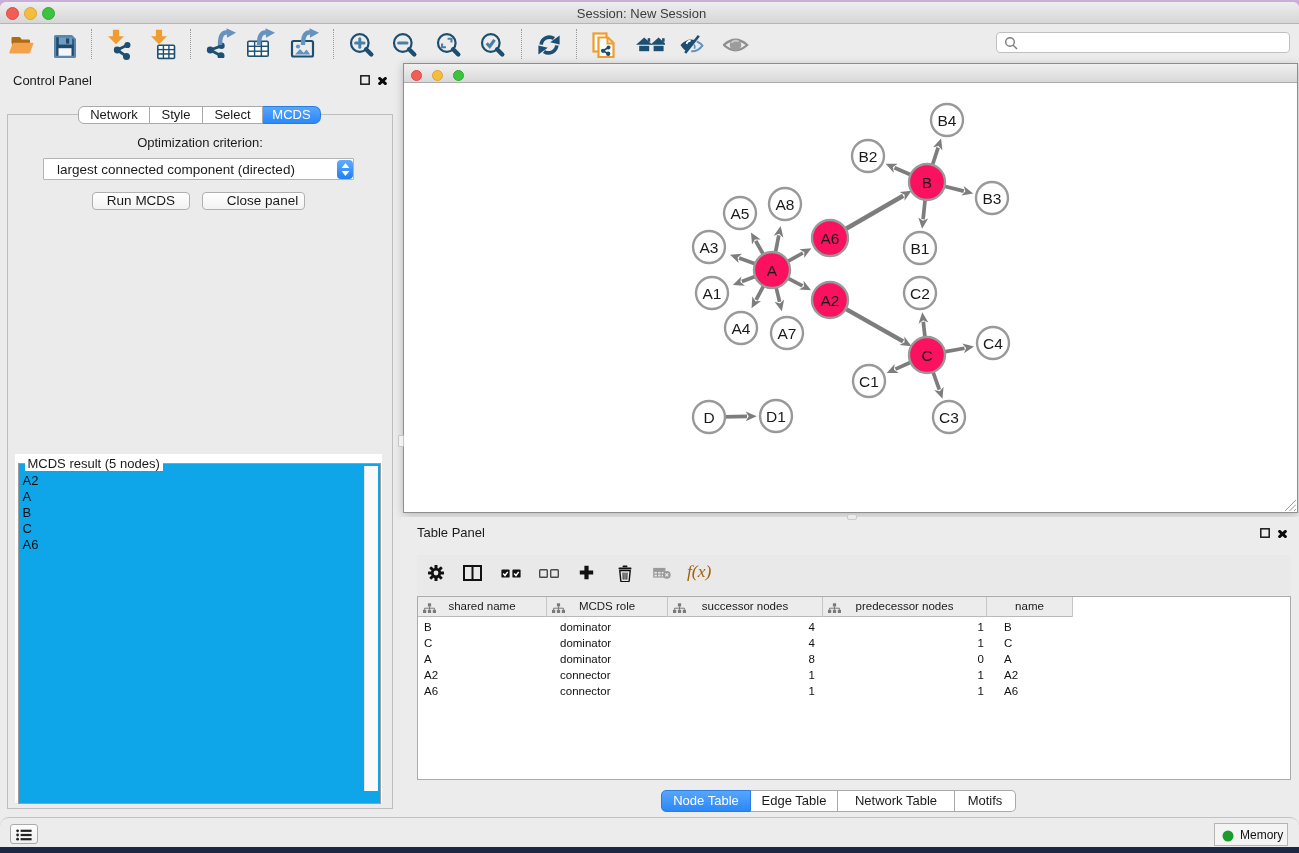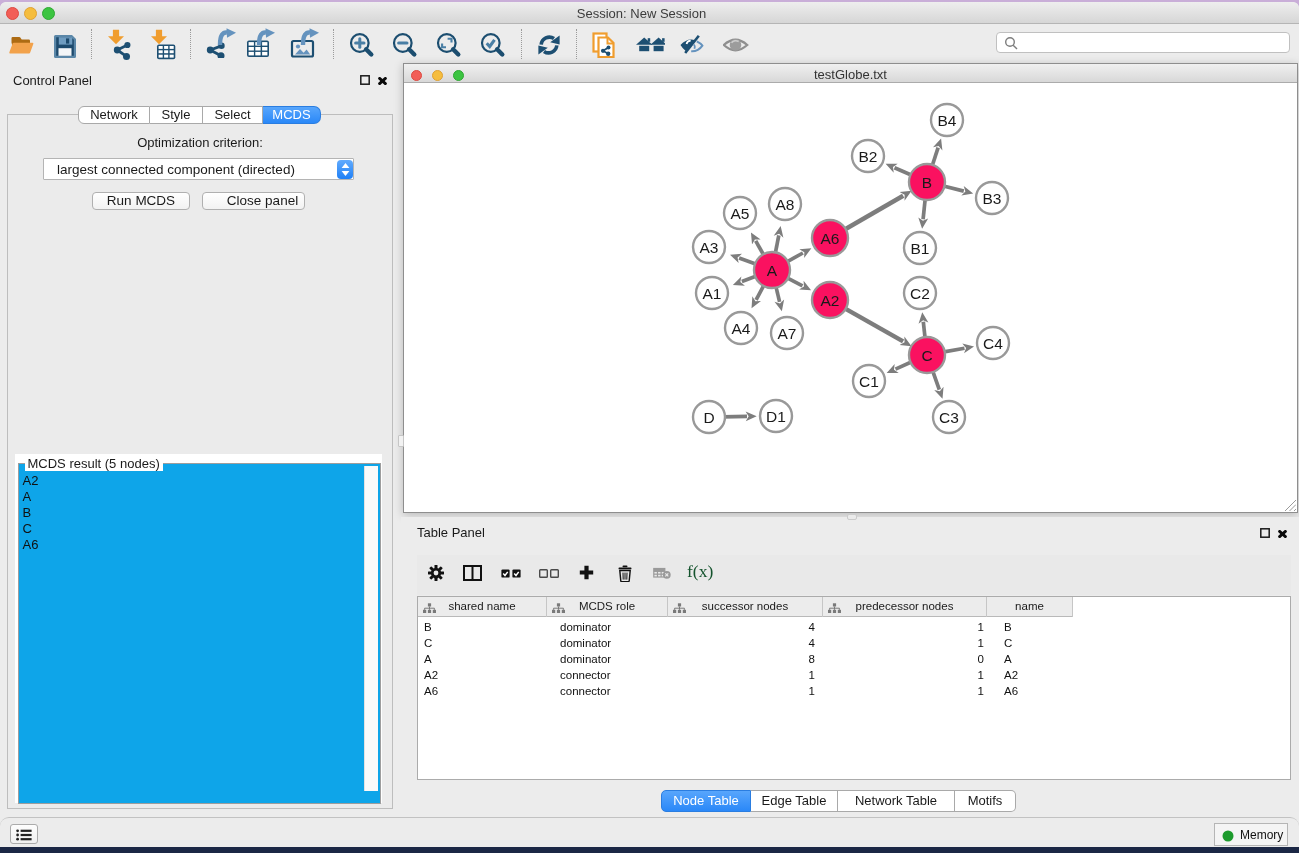--- a/index.html
+++ b/index.html
@@ -258,21 +258,20 @@
           </ul>
         <div id="rscroll"></div>
       </div>
     </div>
   </div>
   <div id="netwin">
     <div id="nw-title">
       <div class="tl" style="left:6.5px; top:6px; width:11px; height:11px; background:#f25e57; border:0.5px solid #dc4a42;"></div>
       <div class="tl" style="left:27.5px; top:6px; width:11px; height:11px; background:#f5bd3e; border:0.5px solid #dfa133;"></div>
       <div class="tl" style="left:48.5px; top:6px; width:11px; height:11px; background:#3cc441; border:0.5px solid #2fa833;"></div>
-      <div class="title">testGlobe.txt</div>
     </div>
     <svg class="abs" style="right:1px;bottom:1px" width="13" height="13" viewBox="0 0 13 13">
         <g stroke="#9a9a9a" stroke-width="1">
           <line x1="13" y1="2" x2="2" y2="13"></line>
           <line x1="13" y1="6.5" x2="6.5" y2="13"></line>
           <line x1="13" y1="11" x2="11" y2="13"></line>
         </g>
       </svg>
   </div>
   <svg style="position:absolute;left:406px;top:81px" width="887" height="429" viewBox="406 83 887 429">
@@ -413,21 +412,21 @@
             <line x1="4.466666666666667" y1="1.5" x2="4.466666666666667" y2="10.0"></line>
             <line x1="8.133333333333333" y1="1.5" x2="8.133333333333333" y2="10.0"></line>
           </g>
           <rect x="0.8" y="1.5" width="11" height="2.8333333333333335" fill="#9a9a9a"></rect>
           <circle cx="13.8" cy="7.8" r="3.9" fill="#9a9a9a"></circle>
           <g stroke="#e9e9e9" stroke-width="1.2">
             <line x1="12.3" y1="6.3" x2="15.3" y2="9.3"></line>
             <line x1="15.3" y1="6.3" x2="12.3" y2="9.3"></line>
           </g>
         </svg>
-        <div class="abs" style="left:270px;top:6px;font-family:'Liberation Serif',serif;font-size:17.5px;color:#14532d;">f(x)</div>
+        <div class="abs" style="left:270px;top:6px;font-family:'Liberation Serif',serif;font-style:italic;font-size:17.5px;color:#a16207;">f(x)</div>
       </div>
     <div id="tbl">
       <div id="thead">
         <div class="th" style="width:129px;"><span class="oc"><svg width="13" height="11" viewBox="0 0 13 11">
                 <g fill="#7a7a7a">
                   <rect x="4.9" y="0.3" width="3.2" height="3.2"></rect>
                   <rect x="0" y="6.8" width="3.2" height="3.2"></rect>
                   <rect x="4.9" y="6.8" width="3.2" height="3.2"></rect>
                   <rect x="9.8" y="6.8" width="3.2" height="3.2"></rect>
                 </g>

